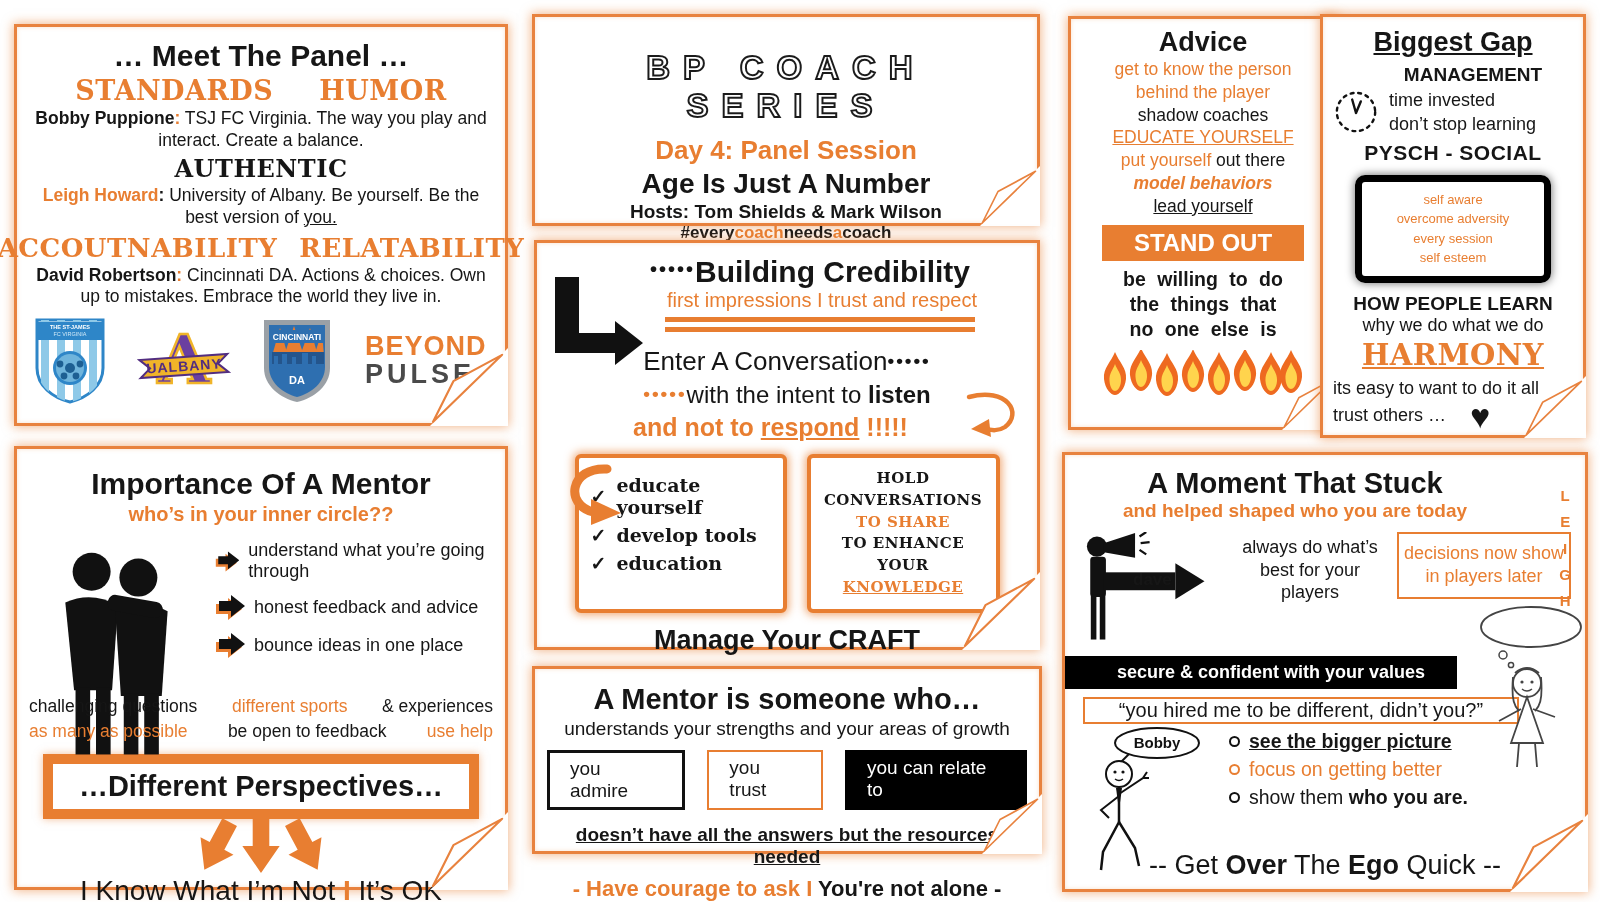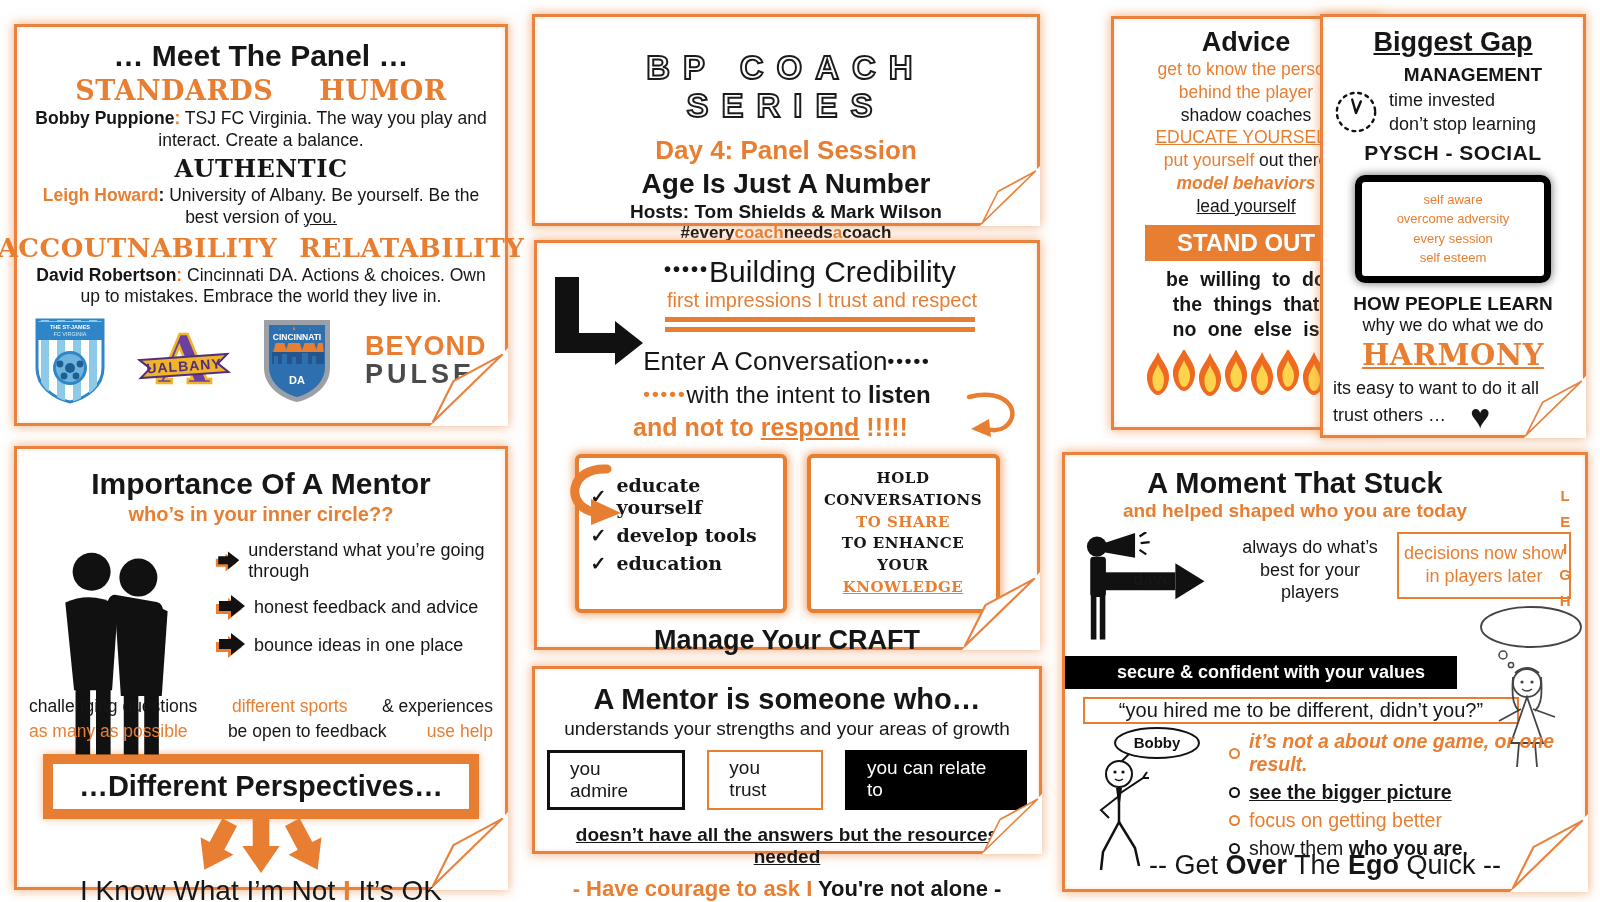--- a/index.html
+++ b/index.html
@@ -23,21 +23,21 @@
   .xb{font-weight:800;}
   .u{text-decoration:underline;}
   .it{font-style:italic;}
   .western{font-family:"DejaVu Serif",serif;font-weight:700;letter-spacing:.5px;}
 
   
   .p-meet{left:14px;top:24px;width:494px;height:402px;padding:6px 10px;}
   .p-head{left:532px;top:14px;width:508px;height:212px;padding:10px;}
   .p-cred{left:534px;top:240px;width:506px;height:410px;padding:8px 10px;}
   .p-ment{left:532px;top:666px;width:510px;height:188px;padding:8px 12px;}
-  .p-adv{left:1068px;top:16px;width:270px;height:414px;padding:6px 8px;margin-left:43px;}
+  .p-adv{left:1068px;top:16px;width:270px;height:414px;padding:6px 8px;}
   .p-gap{left:1320px;top:14px;width:266px;height:424px;padding:8px 10px;}
   .p-imp{left:14px;top:446px;width:494px;height:444px;padding:8px 12px;}
   .p-mom{left:1062px;top:452px;width:526px;height:440px;padding:8px 12px;}
 
   
   .meet-title{font-size:30px;font-weight:800;text-align:center;margin-top:6px;}
   .meet-words{display:flex;justify-content:center;gap:46px;font-size:27px;color:var(--orange);margin-top:2px;}
   .meet-body{font-size:17.5px;text-align:center;line-height:1.25;margin-top:2px;}
   .meet-auth{font-size:24px;text-align:center;margin-top:2px;}
   .meet-acc{display:flex;justify-content:center;gap:22px;font-size:26px;color:var(--orange);margin-top:4px;white-space:nowrap;}
@@ -47,21 +47,21 @@
   .series{font-size:33px;font-weight:700;letter-spacing:13px;text-align:center;margin-top:22px;
           color:#fff;-webkit-text-stroke:2px #1b1b1b;}
   .day{font-size:26px;font-weight:800;color:var(--orange);text-align:center;margin-top:10px;}
   .head-title{font-size:28px;font-weight:800;text-align:center;margin-top:2px;}
   .hosts{font-size:19px;font-weight:700;text-align:center;margin-top:1px;}
   .tag{font-size:17px;font-weight:800;text-align:center;}
 
   
   .cred-titlerow{text-align:center;margin-left:46px;margin-top:4px;}
   .cred-dots{font-size:20px;font-weight:900;letter-spacing:2px;vertical-align:6px;}
-  .cred-title{font-size:30px;font-weight:400;}
+  .cred-title{font-size:30px;font-weight:700;}
   .cred-sub{font-size:20px;color:var(--orange);text-align:center;margin-left:70px;}
   .rule{height:5px;background:var(--orange);width:310px;margin:5px 0 0 118px;}
   .cred-line1{font-size:26px;text-align:center;margin-top:14px;}
   .cred-line2{font-size:24px;text-align:center;margin-top:4px;}
   .odots{color:var(--orange);font-weight:900;letter-spacing:2px;font-size:19px;vertical-align:3px;}
   .bdots{font-weight:900;letter-spacing:2px;font-size:19px;vertical-align:3px;}
   .cred-line3{font-size:25px;font-weight:700;color:var(--orange);margin:4px 0 0 86px;}
   .l-arrow{position:absolute;left:16px;top:34px;}
   .curve-arrow{position:absolute;right:14px;top:148px;}
   .c-arrow{position:absolute;left:26px;top:220px;}
@@ -517,24 +517,20 @@
           <circle cx="32" cy="46" r="1.6" fill="#111"></circle>
         <path d="M24 53 Q28 56 32 53" fill="none" stroke="#111" stroke-width="1.5"></path>
         <path d="M28 61 L28 96" stroke="#111" stroke-width="2.5"></path>
         <polygon points="25,62 31,62 28,84" fill="#111"></polygon>
         <path d="M28 68 L52 52 L56 46 M52 52 L58 52" stroke="#111" stroke-width="2" fill="none"></path>
         <path d="M28 70 L10 84 L18 92" stroke="#111" stroke-width="2" fill="none"></path>
         <path d="M28 96 L12 126 L10 144 M28 96 L44 122 L48 140" stroke="#111" stroke-width="2.5" fill="none"></path>
       </svg>
       <div class="mom-bullets">
         <div class="mom-bullet">
-          <span class="omark"></span>
-          <span class="orange it b">it’s not a about one game, or one result.</span>
-        </div>
-        <div class="mom-bullet">
           <span class="bmark"></span>
           <span class="xb u">see the bigger picture</span>
         </div>
         <div class="mom-bullet">
           <span class="omark"></span>
           <span class="orange">focus on getting better</span>
         </div>
         <div class="mom-bullet">
           <span class="bmark"></span>
           <span><span>show them </span><span class="xb">who you are.</span></span>

